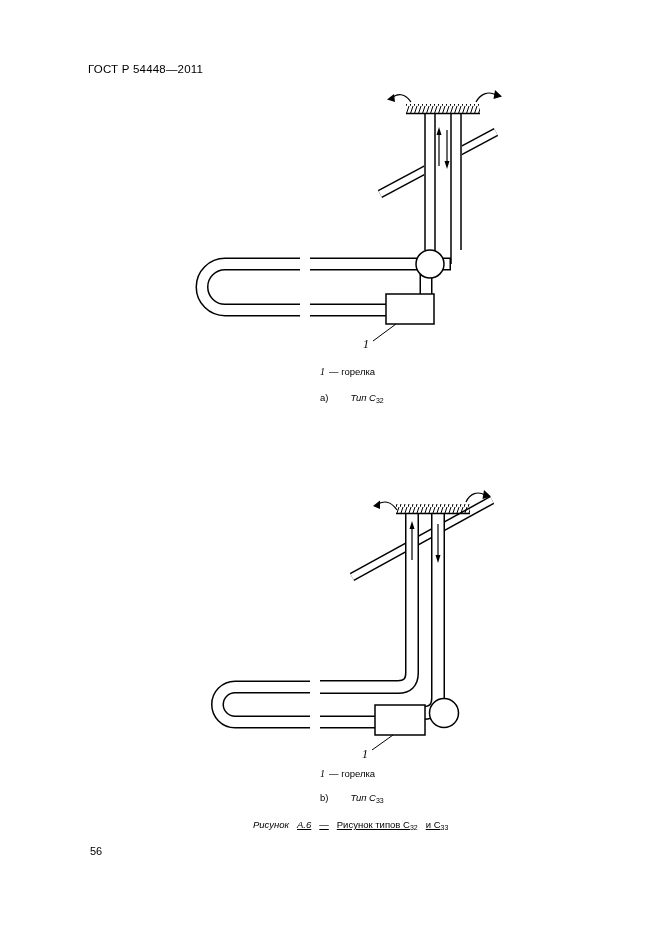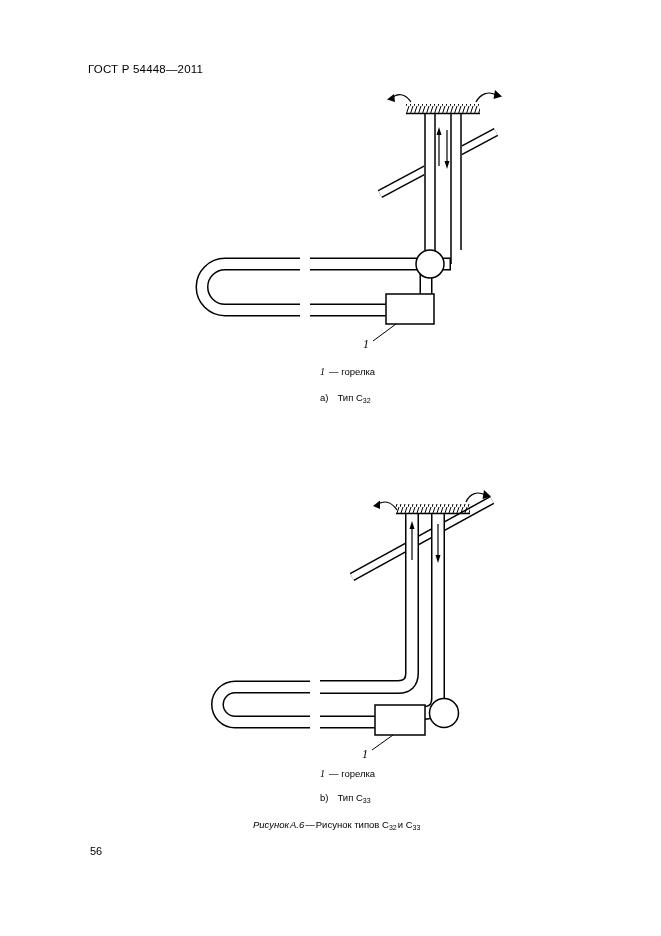--- a/index.html
+++ b/index.html
@@ -11,25 +11,25 @@
     font-family:"Liberation Sans",sans-serif;
     color:#000;
   }
   .txt{position:absolute;white-space:nowrap;color:#000;}
   .doc-header{left:88px;top:63px;font-size:11.5px;font-weight:normal;letter-spacing:.2px;}
   .page-number{left:90px;top:845px;font-size:11px;}
   .legend{font-size:9.5px;}
   .legend .ref{font-family:"Liberation Serif",serif;font-style:italic;font-size:10px;}
   .legend .ltxt{margin-left:4px;text-align:right;}
   .typerow{font-size:9.5px;}
-  .typerow .tlabel{margin-left:9px;}
+  .typerow .tlabel{margin-left:22px;font-style:italic;}
   sub.small{font-size:7px;vertical-align:-2px;}
   .caption{font-size:9.5px;}
   .caption .it{font-style:italic;}
-  .sp{margin-left:1px;}
+  .sp{margin-left:8px;text-decoration:underline;}
   svg{position:absolute;display:block;}
   .diagram-svg text{font-family:"Liberation Serif",serif;font-style:italic;font-size:12px;fill:#000;}
 </style>
 </head>
 <body>
 
 <div id="page">
 
   <svg width="0" height="0" aria-hidden="true">
     <defs>

